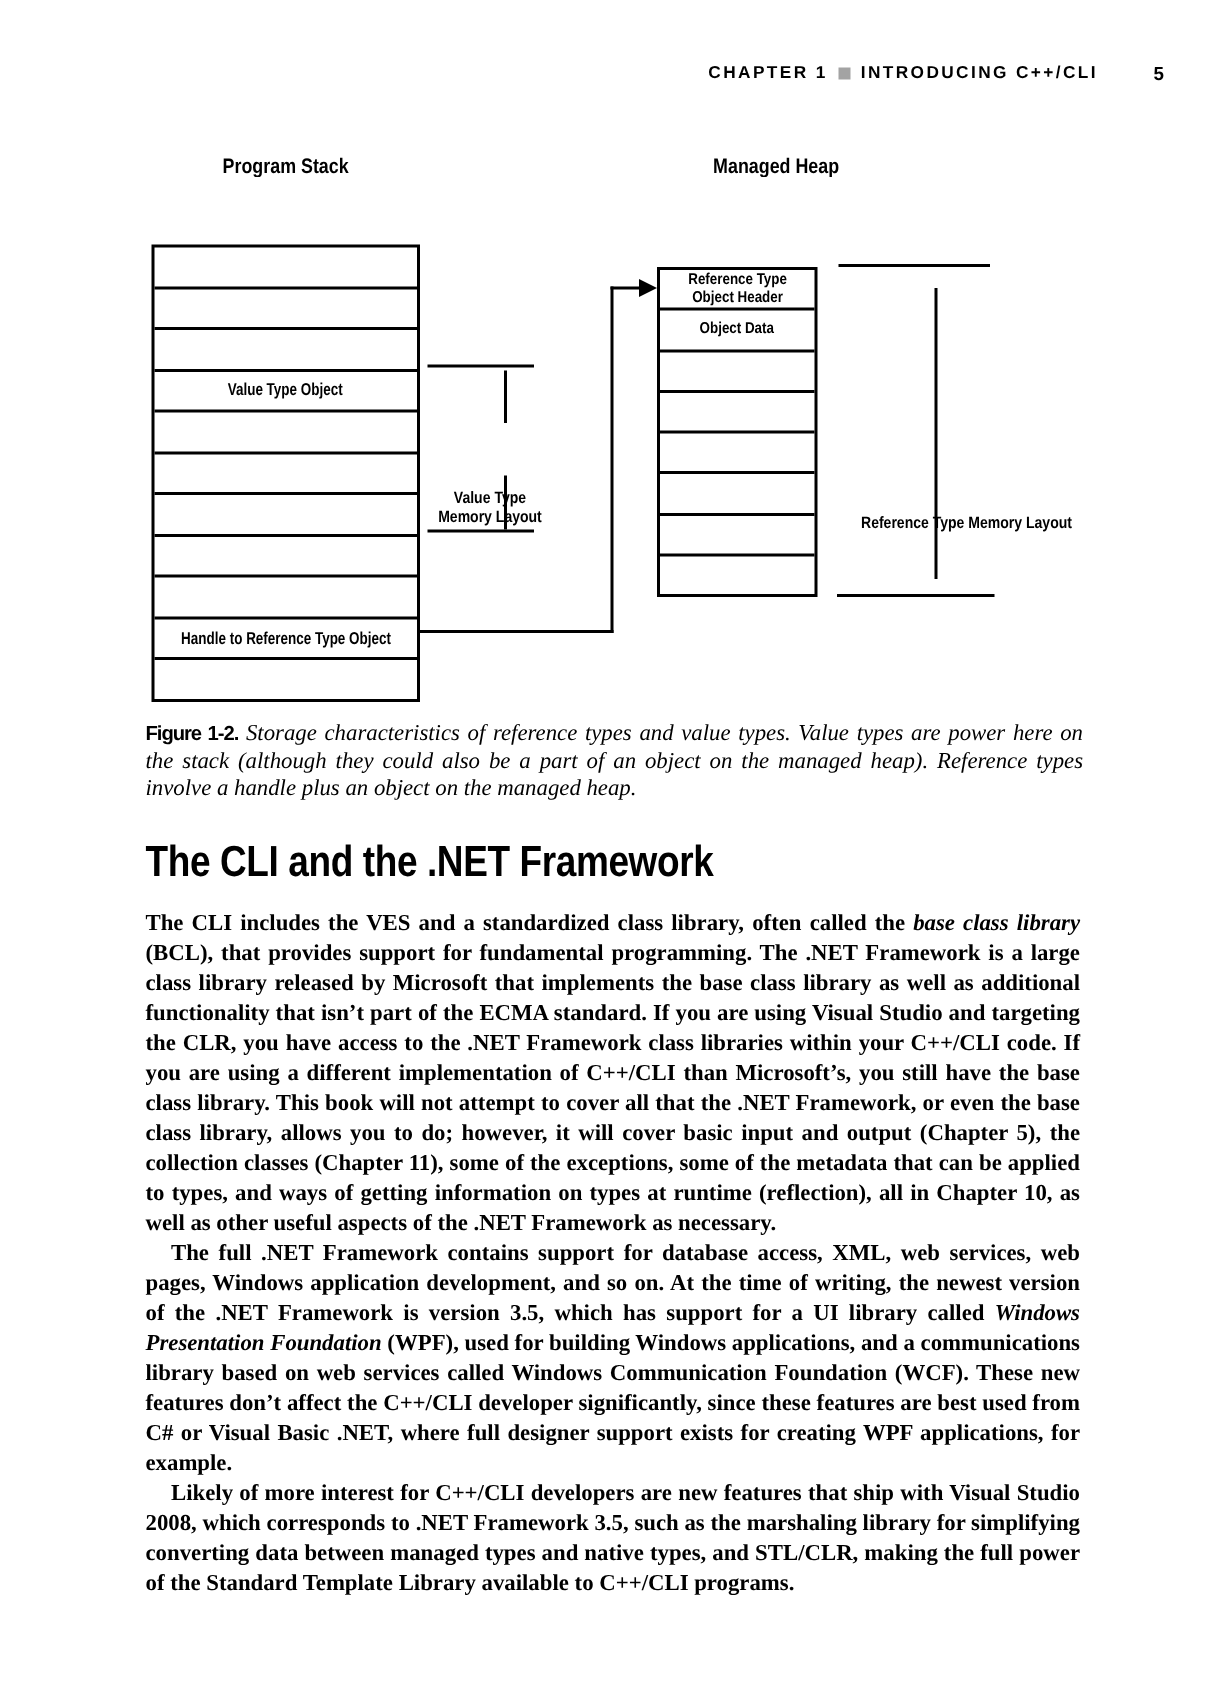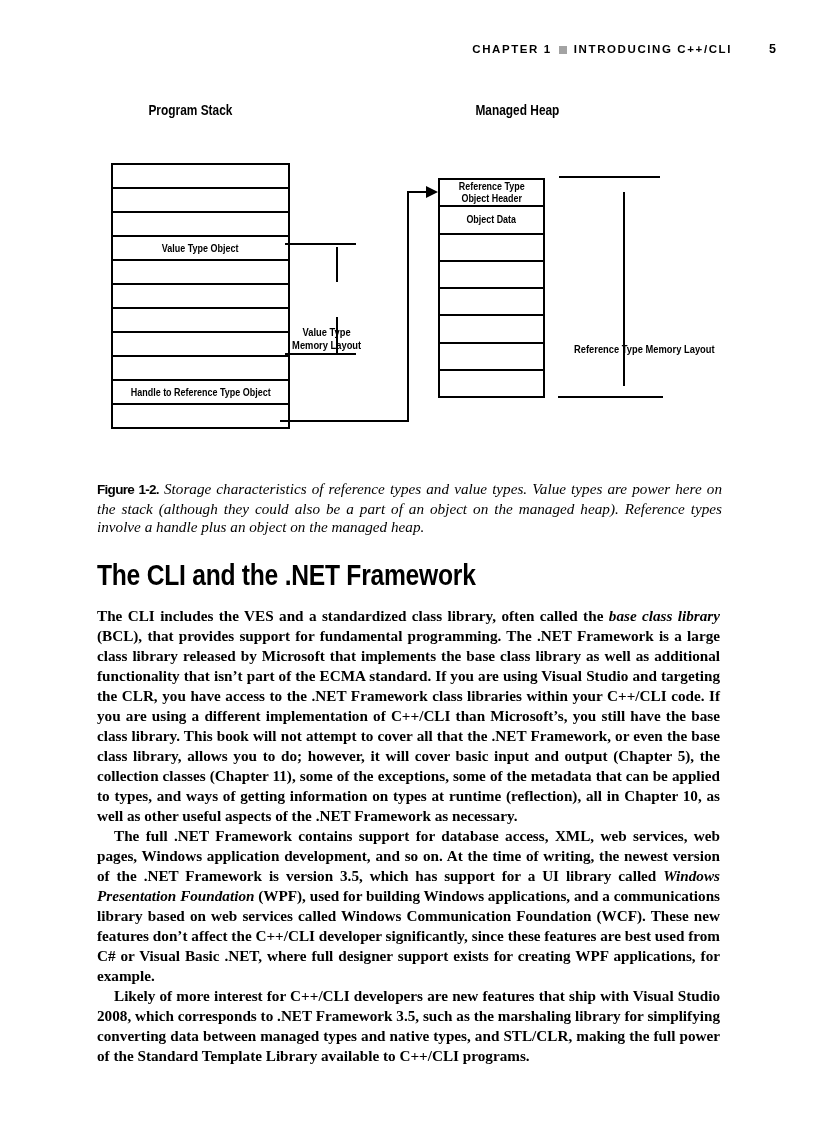--- a/index.html
+++ b/index.html
@@ -28,21 +28,21 @@
     font-family:"Liberation Sans", sans-serif; font-weight:bold;
     text-align:center;
   }
   .col-title { position:absolute; font-size:14px; line-height:14px; text-align:center; }
   .stack-title { left:101px; top:103px; width:179px; }
   .heap-title  { left:437px; top:103px; width:160px; }
   .mem-box {
     position:absolute; box-sizing:border-box; border:2px solid #000;
     display:flex; flex-direction:column; background:#fff;
   }
-  .stack-box { left:111px; top:163px; width:179px; height:266px; }
+  .stack-box { left:101px; top:163px; width:179px; height:305px; }
   .heap-box  { left:438px; top:178px; width:107px; height:220px; }
   .cell {
     flex:1 1 0; display:flex; align-items:center; justify-content:center;
     overflow:visible;
   }
   .cell + .cell { border-top:2px solid #000; }
   .stack-box .cell .cond { font-size:11.5px; transform:scaleX(0.78); white-space:nowrap; }
   .heap-box .cell .cond {
     font-size:10.5px; line-height:11.5px; transform:scaleX(0.85); white-space:pre-line;
   }

